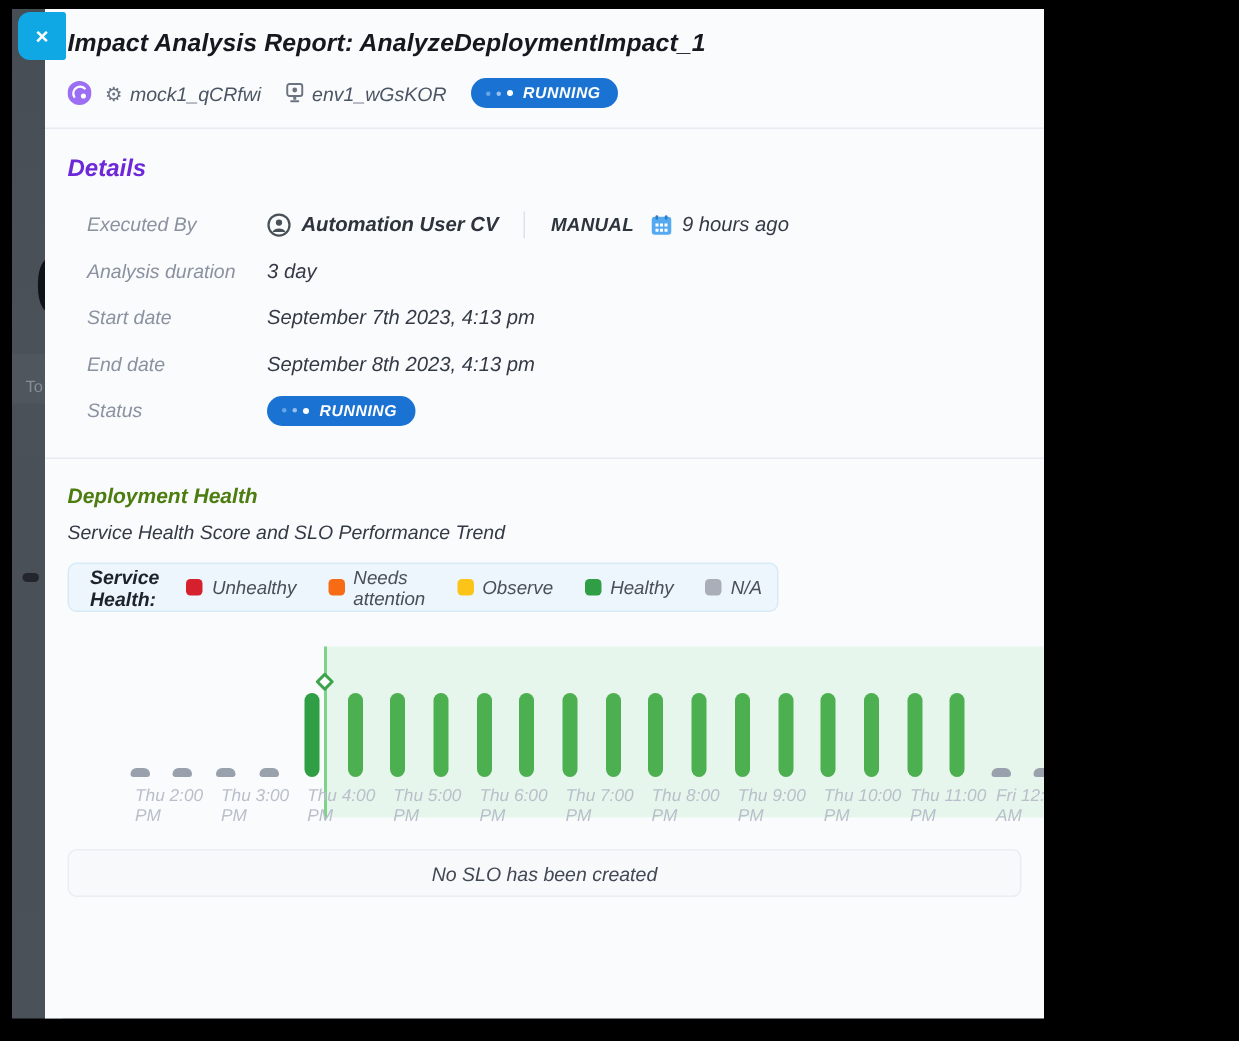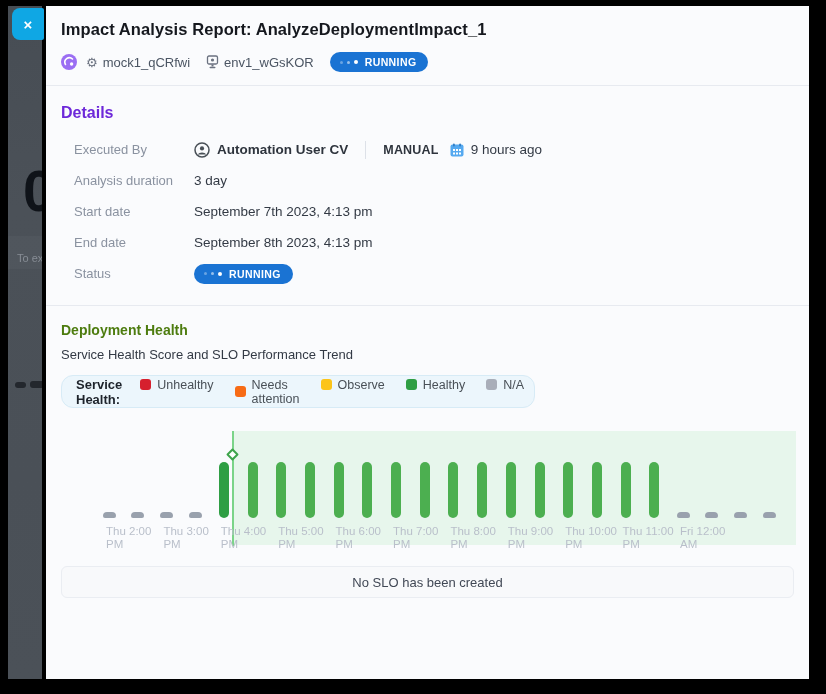--- a/index.html
+++ b/index.html
@@ -15,21 +15,21 @@
   .bg-pill.a { left:7px; top:376px; width:11px; height:6px; }
   .bg-pill.b { left:22px; top:375px; width:17px; height:7px; }
   .bg-band { position:absolute; left:0; width:34px; background:rgba(255,255,255,0.03); }
 
   
   .close-btn { position:absolute; left:12px; top:8px; width:32px; height:32px; background:#0fa7e4;
     border:none; border-radius:8px 2px 2px 8px; color:#fff; font-size:15px; font-weight:700;
     cursor:pointer; display:flex; align-items:center; justify-content:center; z-index:5; }
 
   
-  .modal { position:absolute; left:46px; top:6px; width:763px; height:673px; background:#fafbfd; overflow:hidden; color:#333a45; }
+  .modal { position:absolute; left:30px; top:6px; width:666px; height:673px; background:#fafbfd; overflow:hidden; color:#333a45;font-style:italic; }
 
   .modal-header { padding:14px 16px 13px 15px; border-bottom:1px solid #e7eaf0; }
   .modal-title { font-size:16.5px; font-weight:700; color:#15181e; letter-spacing:.1px; }
   .subheader { display:flex; align-items:center; margin-top:13px; }
   .app-icon { width:16px; height:16px; margin-right:9px; flex:0 0 auto; }
   .meta-item { display:flex; align-items:center; gap:5px; margin-right:16px; font-size:13px; color:#4b5563; }
   .gear-glyph { font-size:13px; color:#6b7280; line-height:1; }
 
   .badge-running { display:inline-flex; align-items:center; gap:2px; background:#1a73d3; color:#fff;
     border-radius:11px; height:20px; padding:0 12px 0 10px; font-size:10.5px; font-weight:700; letter-spacing:.4px; }
@@ -46,21 +46,21 @@
   .detail-value .strong { font-weight:600; color:#2e343d; }
   .vdiv { width:1px; height:18px; background:#dde1e8; margin:0 10px; }
   .manual-text { font-size:12.5px; font-weight:600; color:#2e343d; letter-spacing:.2px; }
 
   .section-divider { height:1px; background:#e7eaf0; margin:10px 0 0 0; }
 
   .health-section { padding:16px 15px 0 15px; }
   .health-heading { font-size:14px; font-weight:700; color:#4d7c0f; }
   .health-subtitle { font-size:13px; color:#333a45; margin-top:9px; }
 
-  .legend-box { margin-top:13px; width:474px; background:#ecf6fc; border:1px solid #d7ebf6; border-radius:12px;
+  .legend-box { margin-top:13px; width:474px; background:#ecf6fc; border:1px solid #d7ebf6; border-radius:6px;
     height:33px; display:flex; align-items:center; padding:0 14px; }
   .legend-title { font-size:13px; font-weight:700; color:#1d232b; margin-right:18px; }
   .legend-item { display:flex; align-items:center; gap:6px; margin-right:21px; font-size:12.5px; color:#495057; }
   .legend-item:last-child { margin-right:0; }
   .legend-swatch { width:11px; height:11px; border-radius:3px; flex:0 0 auto; }
 
   .chart { position:relative; height:134px; margin-top:11px; }
   .impact-shade { position:absolute; left:172px; top:12px; width:563px; height:114px; background:rgba(105,219,124,0.13); }
   .marker-line { position:absolute; left:171px; top:12px; width:2px; height:115px; background:#7bd489; }
   .marker-diamond { position:absolute; left:167px; top:31px; width:9px; height:9px; background:#fff;
@@ -187,21 +187,21 @@
   </div>
 
   <div class="section-divider"></div>
 
   <div class="health-section">
     <div class="health-heading">Deployment Health</div>
     <div class="health-subtitle">Service Health Score and SLO Performance Trend</div>
 
     <div class="legend-box">
       <span class="legend-title">Service Health:</span>
-      <span style="display:flex;align-items:flex-start;">
+      <span style="display:flex;align-items:center;">
           <span class="legend-item">
             <i class="legend-swatch" style="background: rgb(214, 32, 46);"></i>
             <span>Unhealthy</span>
           </span>
           <span class="legend-item">
             <i class="legend-swatch" style="background: rgb(247, 107, 21);"></i>
             <span>Needs attention</span>
           </span>
           <span class="legend-item">
             <i class="legend-swatch" style="background: rgb(252, 196, 25);"></i>

